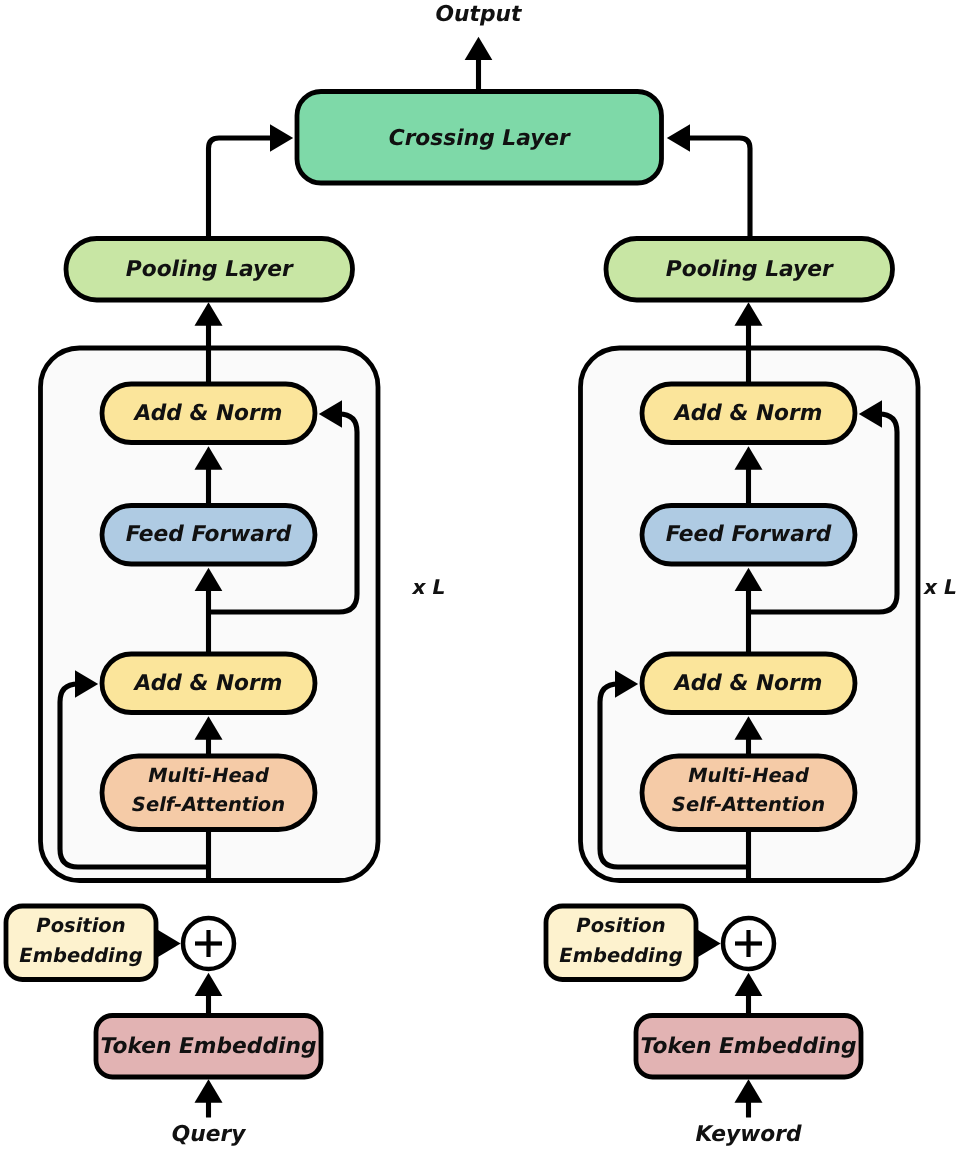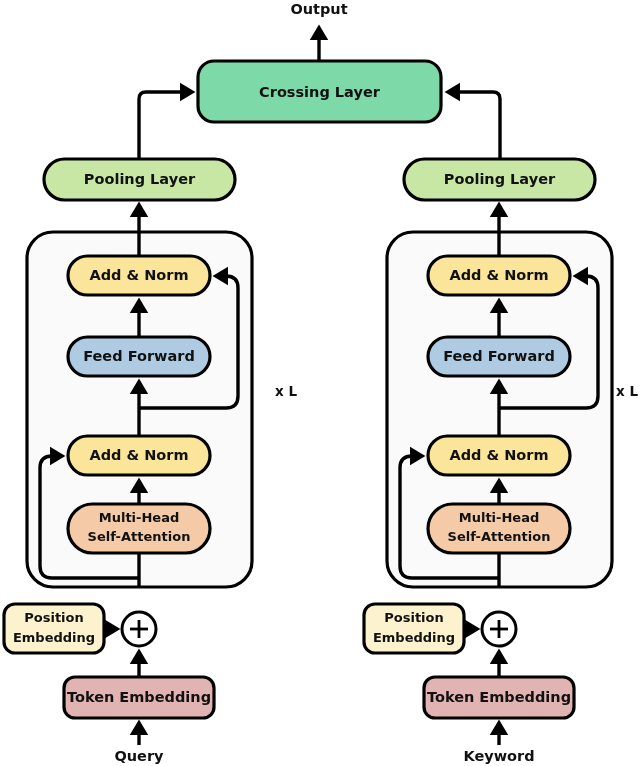--- a/index.html
+++ b/index.html
@@ -10,20 +10,21 @@
   body {
     width: 640px;
     height: 766px;
     font-family: "DejaVu Sans", "Liberation Sans", sans-serif;
     overflow: hidden;
   }
   #diagram-root {
     position: relative;
     width: 640px;
     height: 766px;
+    font-style: italic;
   }
   svg#arch-svg {
     display: block;
     width: 640px;
     height: 766px;
   }
   .node-box {
     stroke: #000000;
     stroke-width: 3.2;
   }

